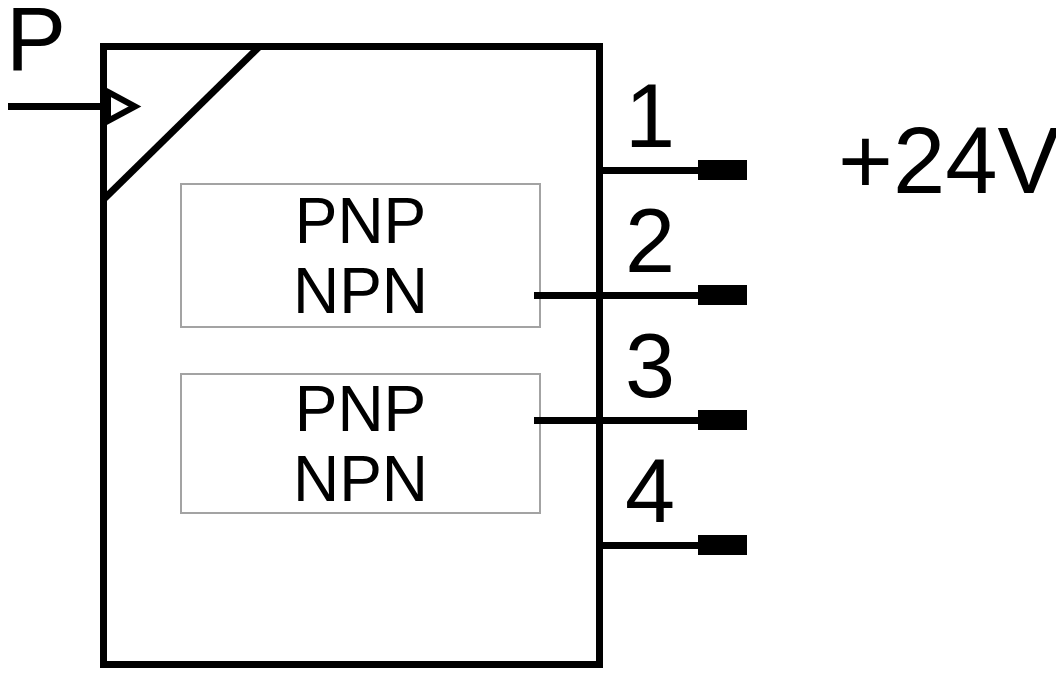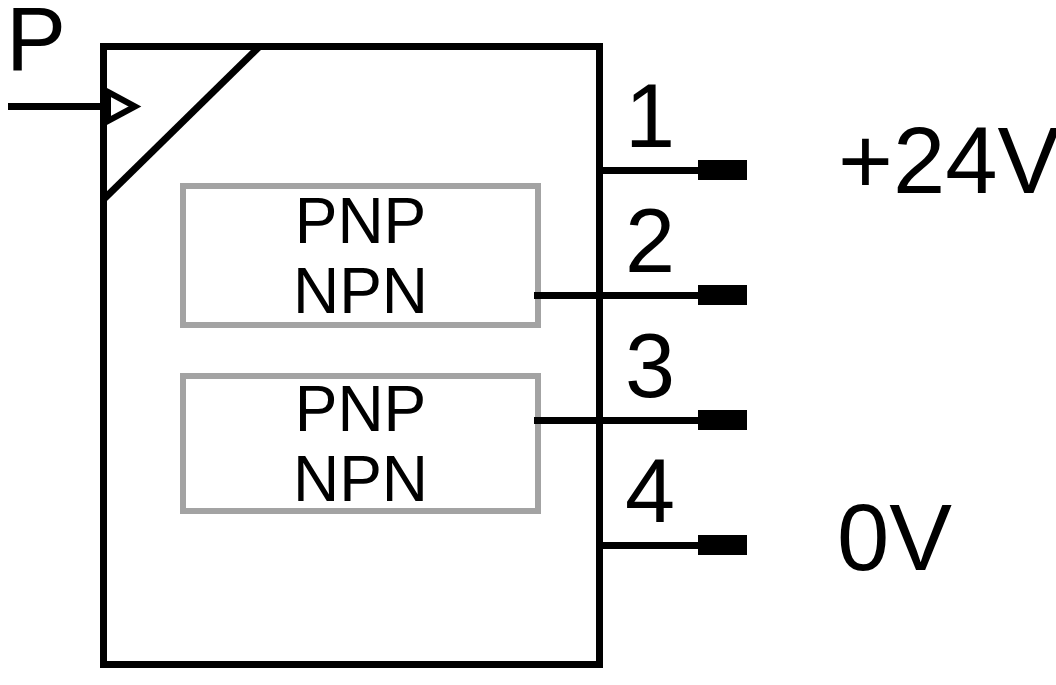--- a/index.html
+++ b/index.html
@@ -42,21 +42,21 @@
     top: -6px;
     font-size: 90px;
     line-height: 1;
     font-weight: 400;
   }
   
   .stage-box {
     position: absolute;
     left: 180px;
     width: 361px;
-    border: 6px solid #a3a3a3;
+    border: 2px solid #a3a3a3;
     box-sizing: border-box;
     background: #fff;
     display: flex;
     flex-direction: column;
     align-items: center;
     justify-content: center;
     text-align: center;
   }
   .stage-box.b1 { top: 183px; height: 145px; }
   .stage-box.b2 { top: 373px; height: 141px; }
@@ -144,15 +144,14 @@
   <div class="terminal p2"></div>
   <div class="pin-number p2">2</div>
 
   <div class="wire p3"></div>
   <div class="terminal p3"></div>
   <div class="pin-number p3">3</div>
 
   <div class="wire p4"></div>
   <div class="terminal p4"></div>
   <div class="pin-number p4">4</div>
-  <div class="volt-label p4">0V</div>
 
 </div>
 
 </body></html>

